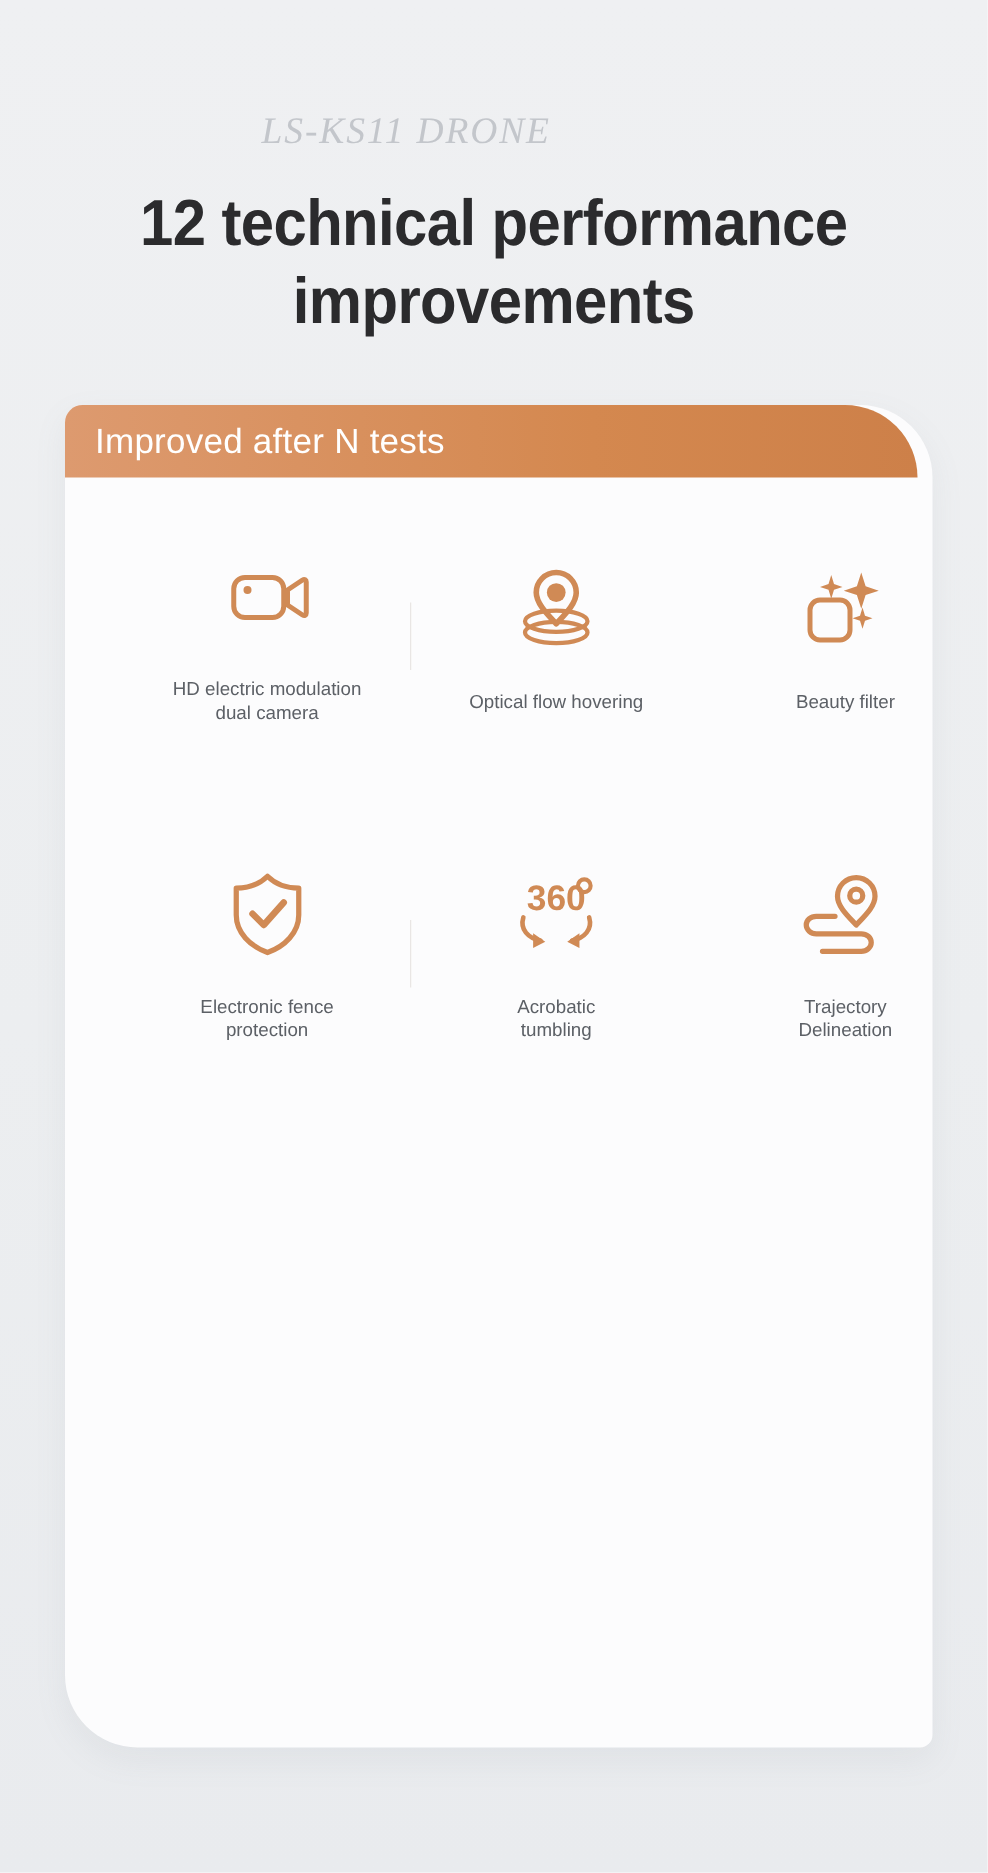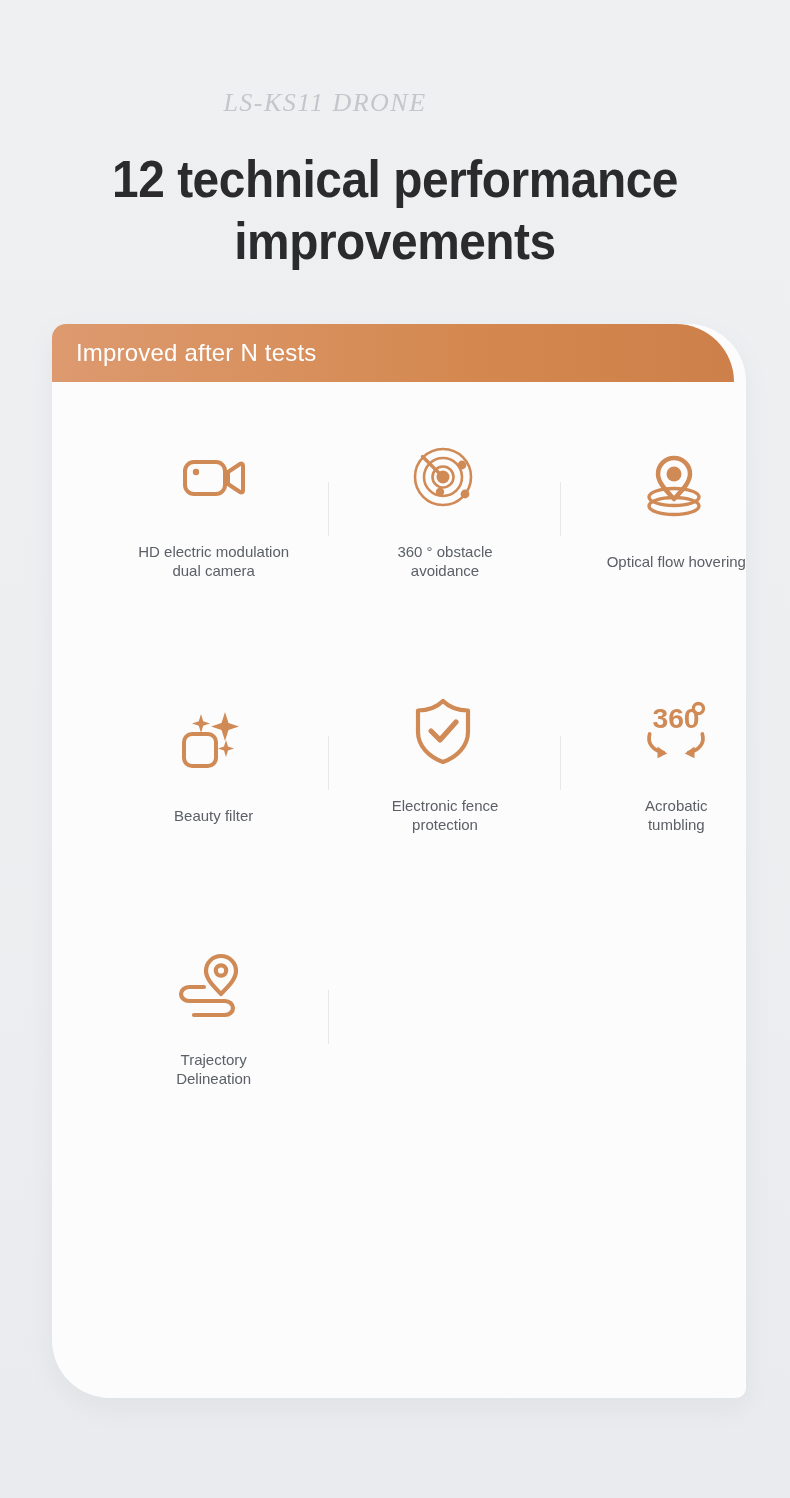--- a/index.html
+++ b/index.html
@@ -24,21 +24,21 @@
 
   
   .kicker {
     position: absolute;
     top: 88px;
     left: 0;
     width: 650px;
     text-align: center;
     font-family: "Liberation Serif", serif;
     font-style: italic;
-    font-size: 26px;
+    font-size: 30px;
     letter-spacing: 1.5px;
     color: #c3c6cb;
   }
   .headline {
     position: absolute;
     top: 148px;
     left: 50px;
     width: 690px;
     text-align: center;
     font-family: "Liberation Sans Narrow", "Liberation Sans", sans-serif;
@@ -70,21 +70,21 @@
     width: 682px;
     height: 58px;
     background: linear-gradient(90deg, #dd9a6f 0%, #d4884f 62%, #cd8049 100%);
     border-radius: 14px 58px 0 0;
     display: flex;
     align-items: center;
     z-index: 3;
   }
   .banner-title {
     color: #ffffff;
-    font-size: 24px;
+    font-size: 28px;
     letter-spacing: 0.2px;
     margin-left: 24px;
     white-space: nowrap;
   }
 
   
   .grid {
     position: absolute;
     left: 0;
     top: 58px;
@@ -112,20 +112,21 @@
     width: 1px;
     height: 54px;
     background: #e9e6e4;
   }
 
   .icon-wrap {
     width: 78px;
     height: 78px;
     display: flex;
     align-items: center;
+    justify-content: center;
     margin-bottom: 26px;
   }
   .icon-wrap svg { display: block; }
 
   .label {
     font-size: 15px;
     line-height: 19px;
     color: #5c6066;
     text-align: center;
     max-width: 190px;
@@ -149,37 +150,20 @@
             <rect x="10" y="22" width="40" height="32" rx="9" stroke="#d08a55" stroke-width="4"></rect>
             <circle cx="21" cy="32" r="3.2" fill="#d08a55"></circle>
             <path d="M53 32 L65 24 C66.6 23 68 23.8 68 25.6 V50.4 C68 52.2 66.6 53 65 52 L53 44 Z" stroke="#d08a55" stroke-width="4" stroke-linejoin="round"></path>
           </svg>
         </div>
         <div class="label">HD electric modulation
 dual camera</div>
         <div class="divider"></div>
       </div>
 
-      <div class="cell">
-        <div class="icon-wrap">
-          <svg width="74" height="74" viewBox="0 0 74 74" fill="none">
-            <circle cx="37" cy="37" r="28" stroke="#d08a55" stroke-width="2.6"></circle>
-            <circle cx="37" cy="37" r="19" stroke="#d08a55" stroke-width="2.6"></circle>
-            <circle cx="37" cy="37" r="10.5" stroke="#d08a55" stroke-width="2.6"></circle>
-            <circle cx="37" cy="37" r="6.5" fill="#d08a55"></circle>
-            <path d="M37 37 L16.5 16.5" stroke="#d08a55" stroke-width="3.4" stroke-linecap="round"></path>
-            <circle cx="56" cy="25" r="4.4" fill="#d08a55"></circle>
-            <circle cx="34" cy="52" r="4.2" fill="#d08a55"></circle>
-            <circle cx="59" cy="54" r="4.4" fill="#d08a55"></circle>
-          </svg>
-        </div>
-        <div class="label">360 ° obstacle
-avoidance</div>
-        <div class="divider"></div>
-      </div>
 
       <div class="cell last">
         <div class="icon-wrap">
           <svg width="74" height="74" viewBox="0 0 74 74" fill="none">
             <path d="M37 8 C28.2 8 21 15.2 21 24 C21 33 30.5 42 37 49 C43.5 42 53 33 53 24 C53 15.2 45.8 8 37 8 Z" stroke="#d08a55" stroke-width="4.5" stroke-linejoin="round"></path>
             <circle cx="37" cy="24" r="7.5" fill="#d08a55"></circle>
             <ellipse cx="37" cy="47" rx="25" ry="8.5" stroke="#d08a55" stroke-width="3.4"></ellipse>
             <ellipse cx="37" cy="56" rx="25" ry="8.5" stroke="#d08a55" stroke-width="3.4"></ellipse>
           </svg>
         </div>

